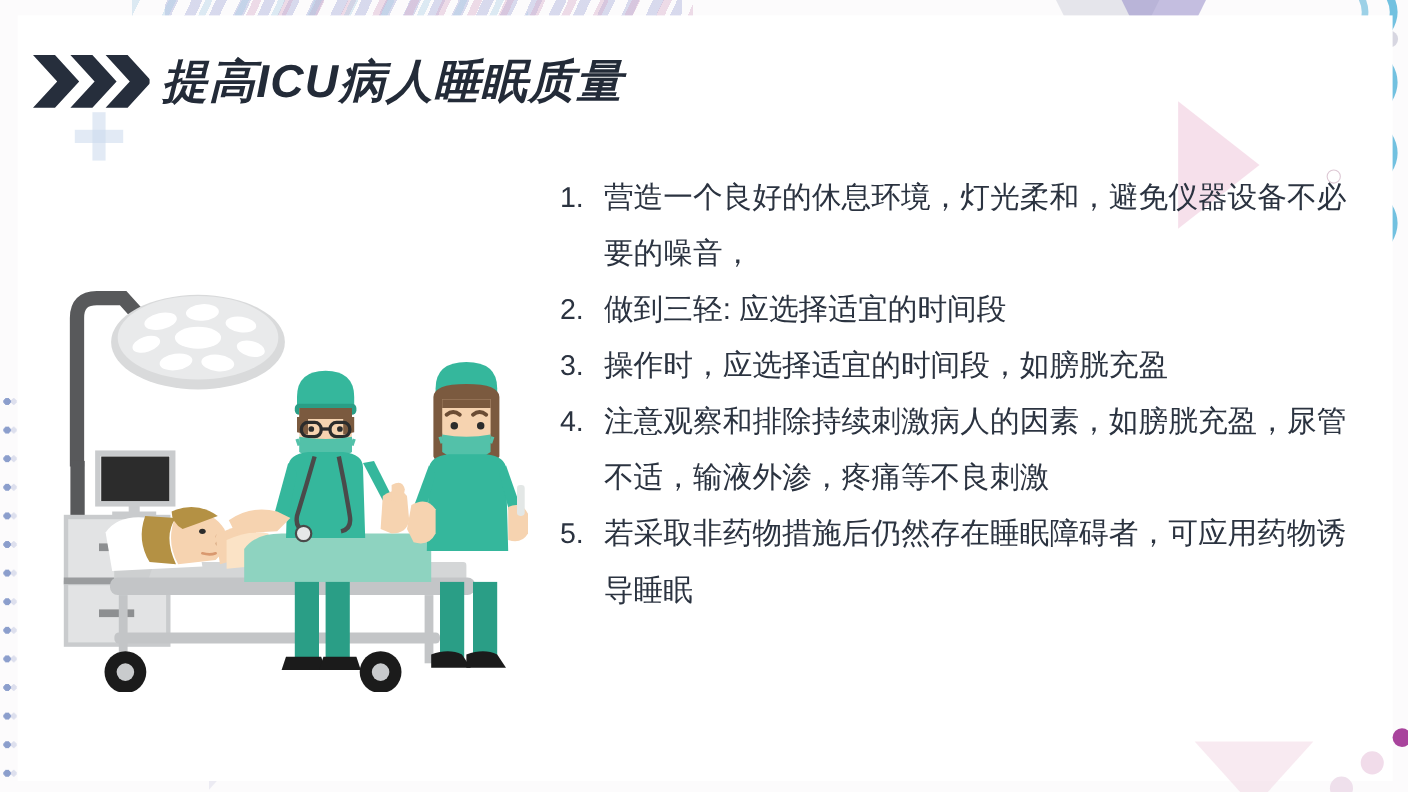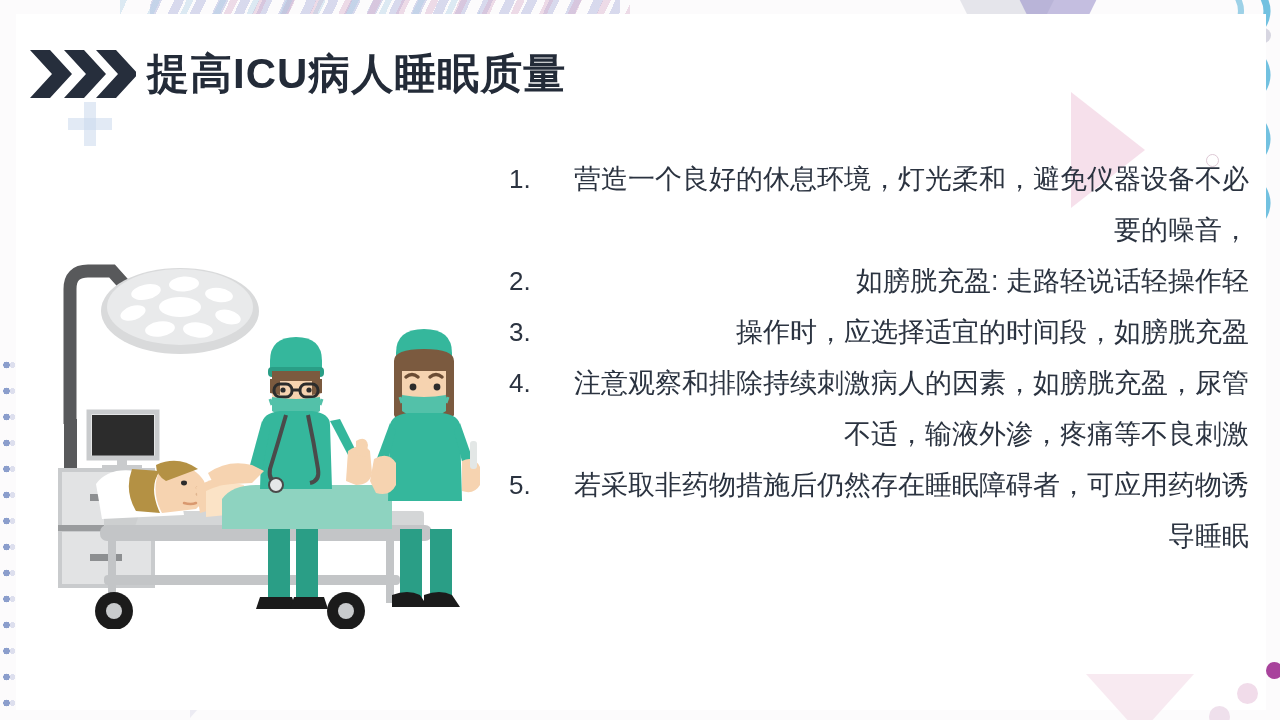--- a/index.html
+++ b/index.html
@@ -107,30 +107,31 @@
   }
 
   
   .header{position:absolute;left:0;top:0;width:100%;height:112px;}
   .chevrons{position:absolute;left:12px;top:34px;width:108px;height:52px;}
   .title{
     position:absolute;left:131px;top:32px;
     font-size:42px;font-weight:bold;color:#232b38;
     letter-spacing:1px;white-space:nowrap;
     font-family:"Liberation Sans","DejaVu Sans",sans-serif;
+    font-style:italic;
   }
 
   
   .list{
     position:absolute;left:493px;top:140px;width:740px;
     color:#2b3340;font-size:27px;line-height:51px;
   }
   .li{display:flex;align-items:flex-start;}
   .li-num{width:40px;flex:0 0 40px;text-align:left;font-size:26px;color:#2b3340;}
-  .li-text{flex:1;text-align:right;}
+  .li-text{flex:1;}
 
   
   .illo{position:absolute;left:40px;top:215px;width:450px;height:400px;}
 </style>
 </head>
 <body>
 
 <div class="slide">
 
   <div class="bg-layer">
@@ -310,21 +311,21 @@
       </svg>
     </div>
 
     <div class="list">
       <div class="li">
         <span class="li-num">1.</span>
         <span class="li-text">营造一个良好的休息环境，灯光柔和，避免仪器设备不必要的噪音，</span>
       </div>
       <div class="li">
         <span class="li-num">2.</span>
-        <span class="li-text">如膀胱充盈: 走路轻说话轻操作轻</span>
+        <span class="li-text">做到三轻: 应选择适宜的时间段</span>
       </div>
       <div class="li">
         <span class="li-num">3.</span>
         <span class="li-text">操作时，应选择适宜的时间段，如膀胱充盈</span>
       </div>
       <div class="li">
         <span class="li-num">4.</span>
         <span class="li-text">注意观察和排除持续刺激病人的因素，如膀胱充盈，尿管不适，输液外渗，疼痛等不良刺激</span>
       </div>
       <div class="li">

